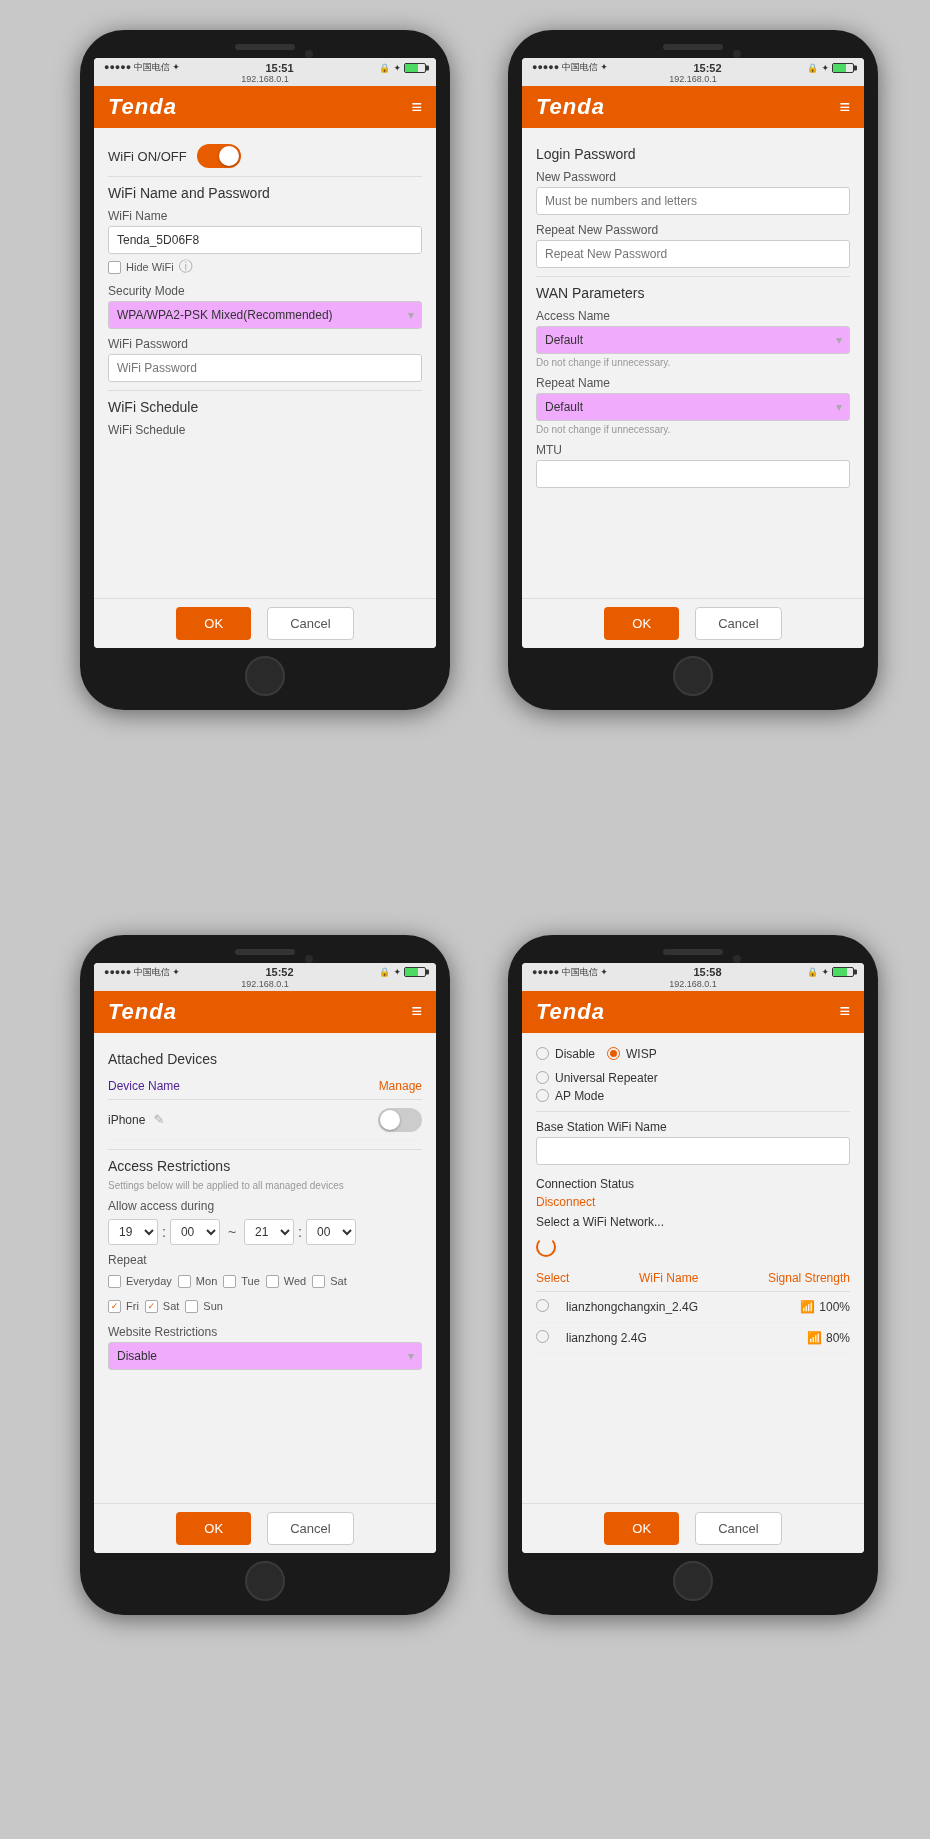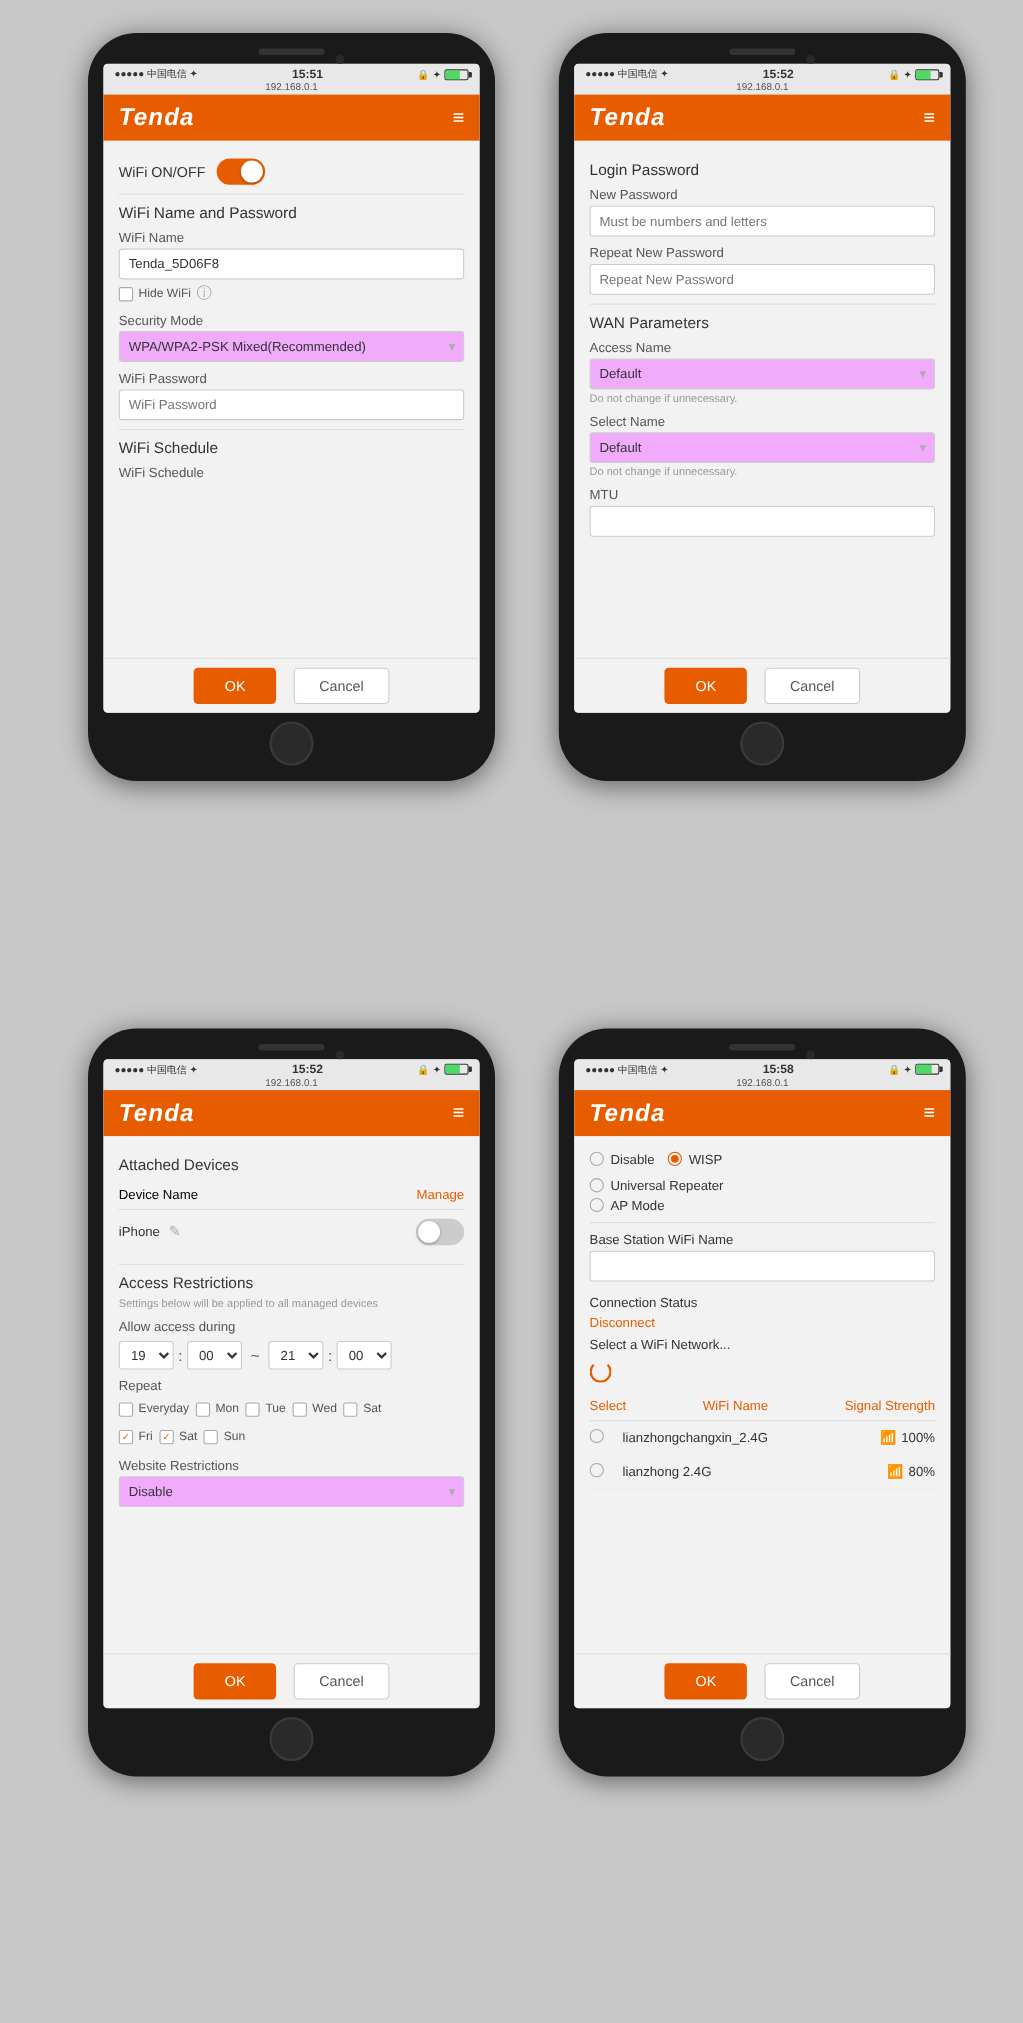--- a/index.html
+++ b/index.html
@@ -268,21 +268,21 @@
       font-size: 13px;
       cursor: pointer;
     }
     
     .device-table-header {
       display: flex;
       justify-content: space-between;
       padding: 6px 0;
       border-bottom: 1px solid #ddd;
     }
-    .device-col-name { font-size: 12px; color: #000000; }
+    .device-col-name { font-size: 12px; color: #4c1d95; }
     .device-col-manage { font-size: 12px; color: #e85c00; }
     .device-row {
       display: flex;
       align-items: center;
       justify-content: space-between;
       padding: 8px 0;
       border-bottom: 1px solid #eee;
     }
     .device-name-cell { font-size: 12px; color: #333; display: flex; align-items: center; gap: 8px; }
     .edit-icon { color: #aaa; font-size: 13px; }
@@ -467,21 +467,21 @@
       <input class="text-input" type="password" placeholder="Repeat New Password" style="">
       <hr class="section-divider">
       <div class="section-title">WAN Parameters</div>
       <div class="field-label">Access Name</div>
       <div class="select-wrapper">
         <select class="select-field">
           <option>Default</option>
         </select>
       </div>
       <div class="hint-text">Do not change if unnecessary.</div>
-      <div class="field-label">Select Name</div>
+      <div class="field-label">Repeat Name</div>
       <div class="select-wrapper">
         <select class="select-field">
           <option>Default</option>
         </select>
       </div>
       <div class="hint-text">Do not change if unnecessary.</div>
       <div class="field-label">MTU</div>
       <input class="text-input" type="text" style="">
     </div>
     <div class="btn-row">

